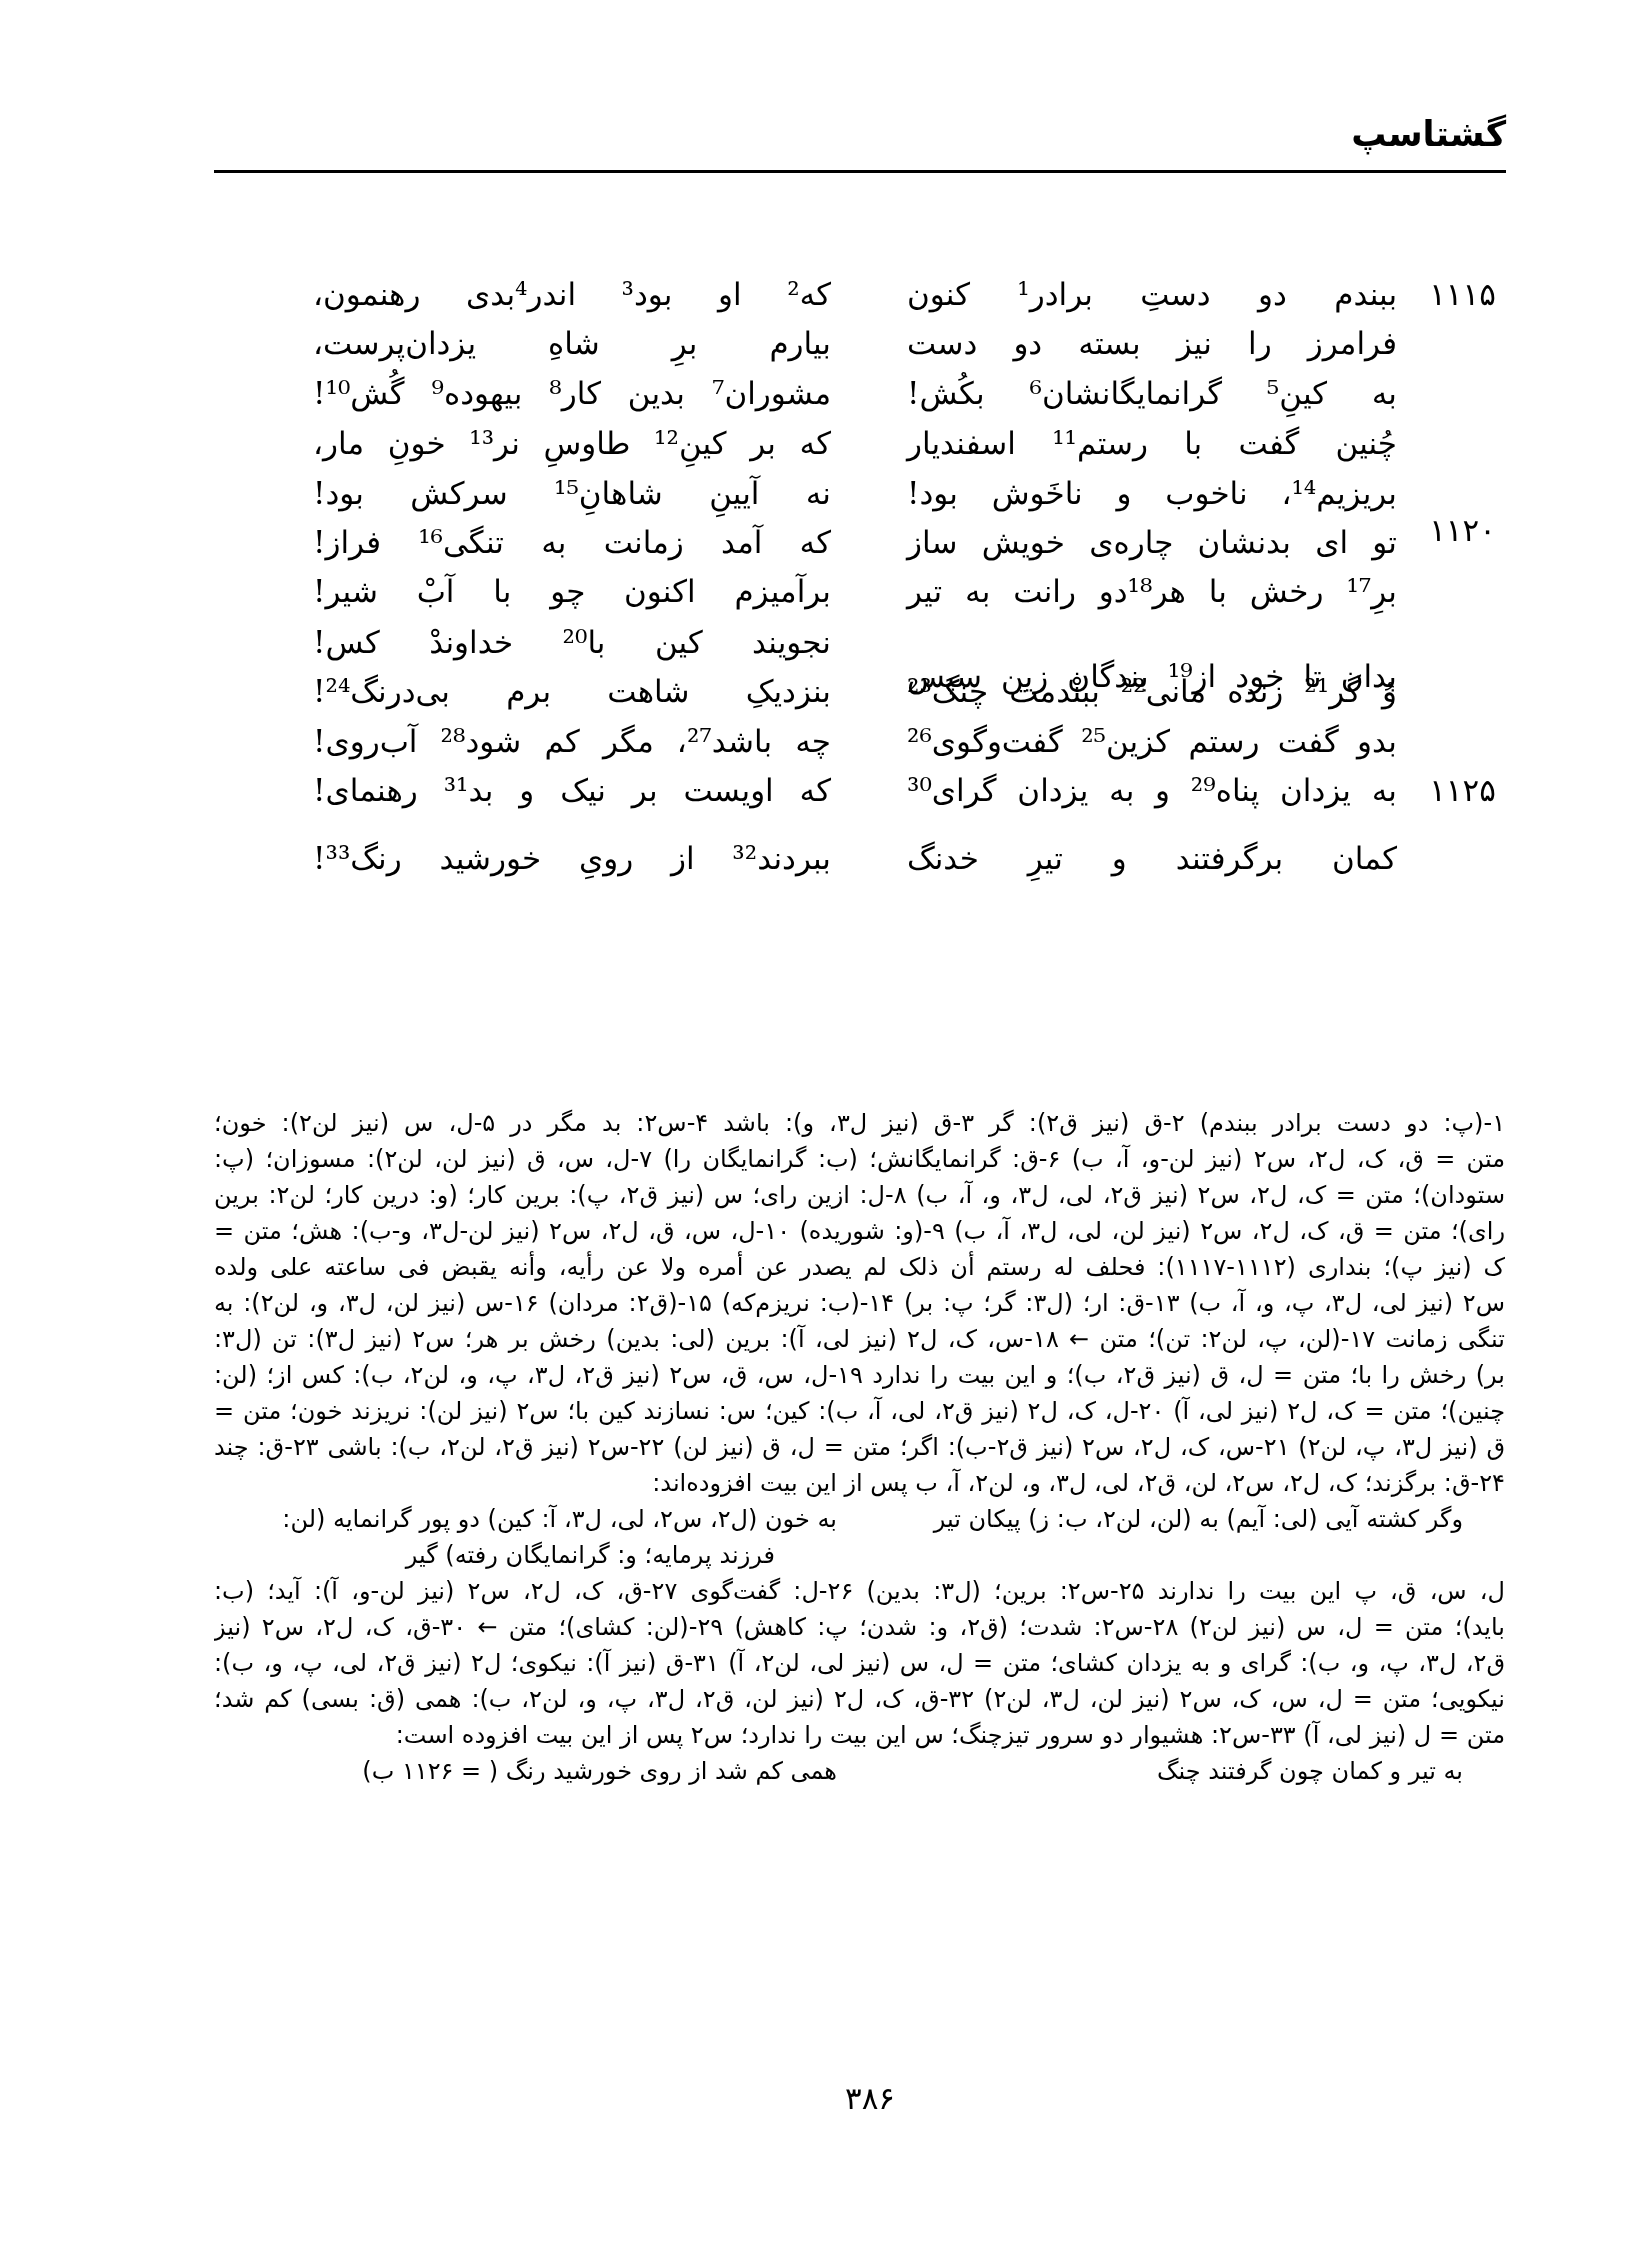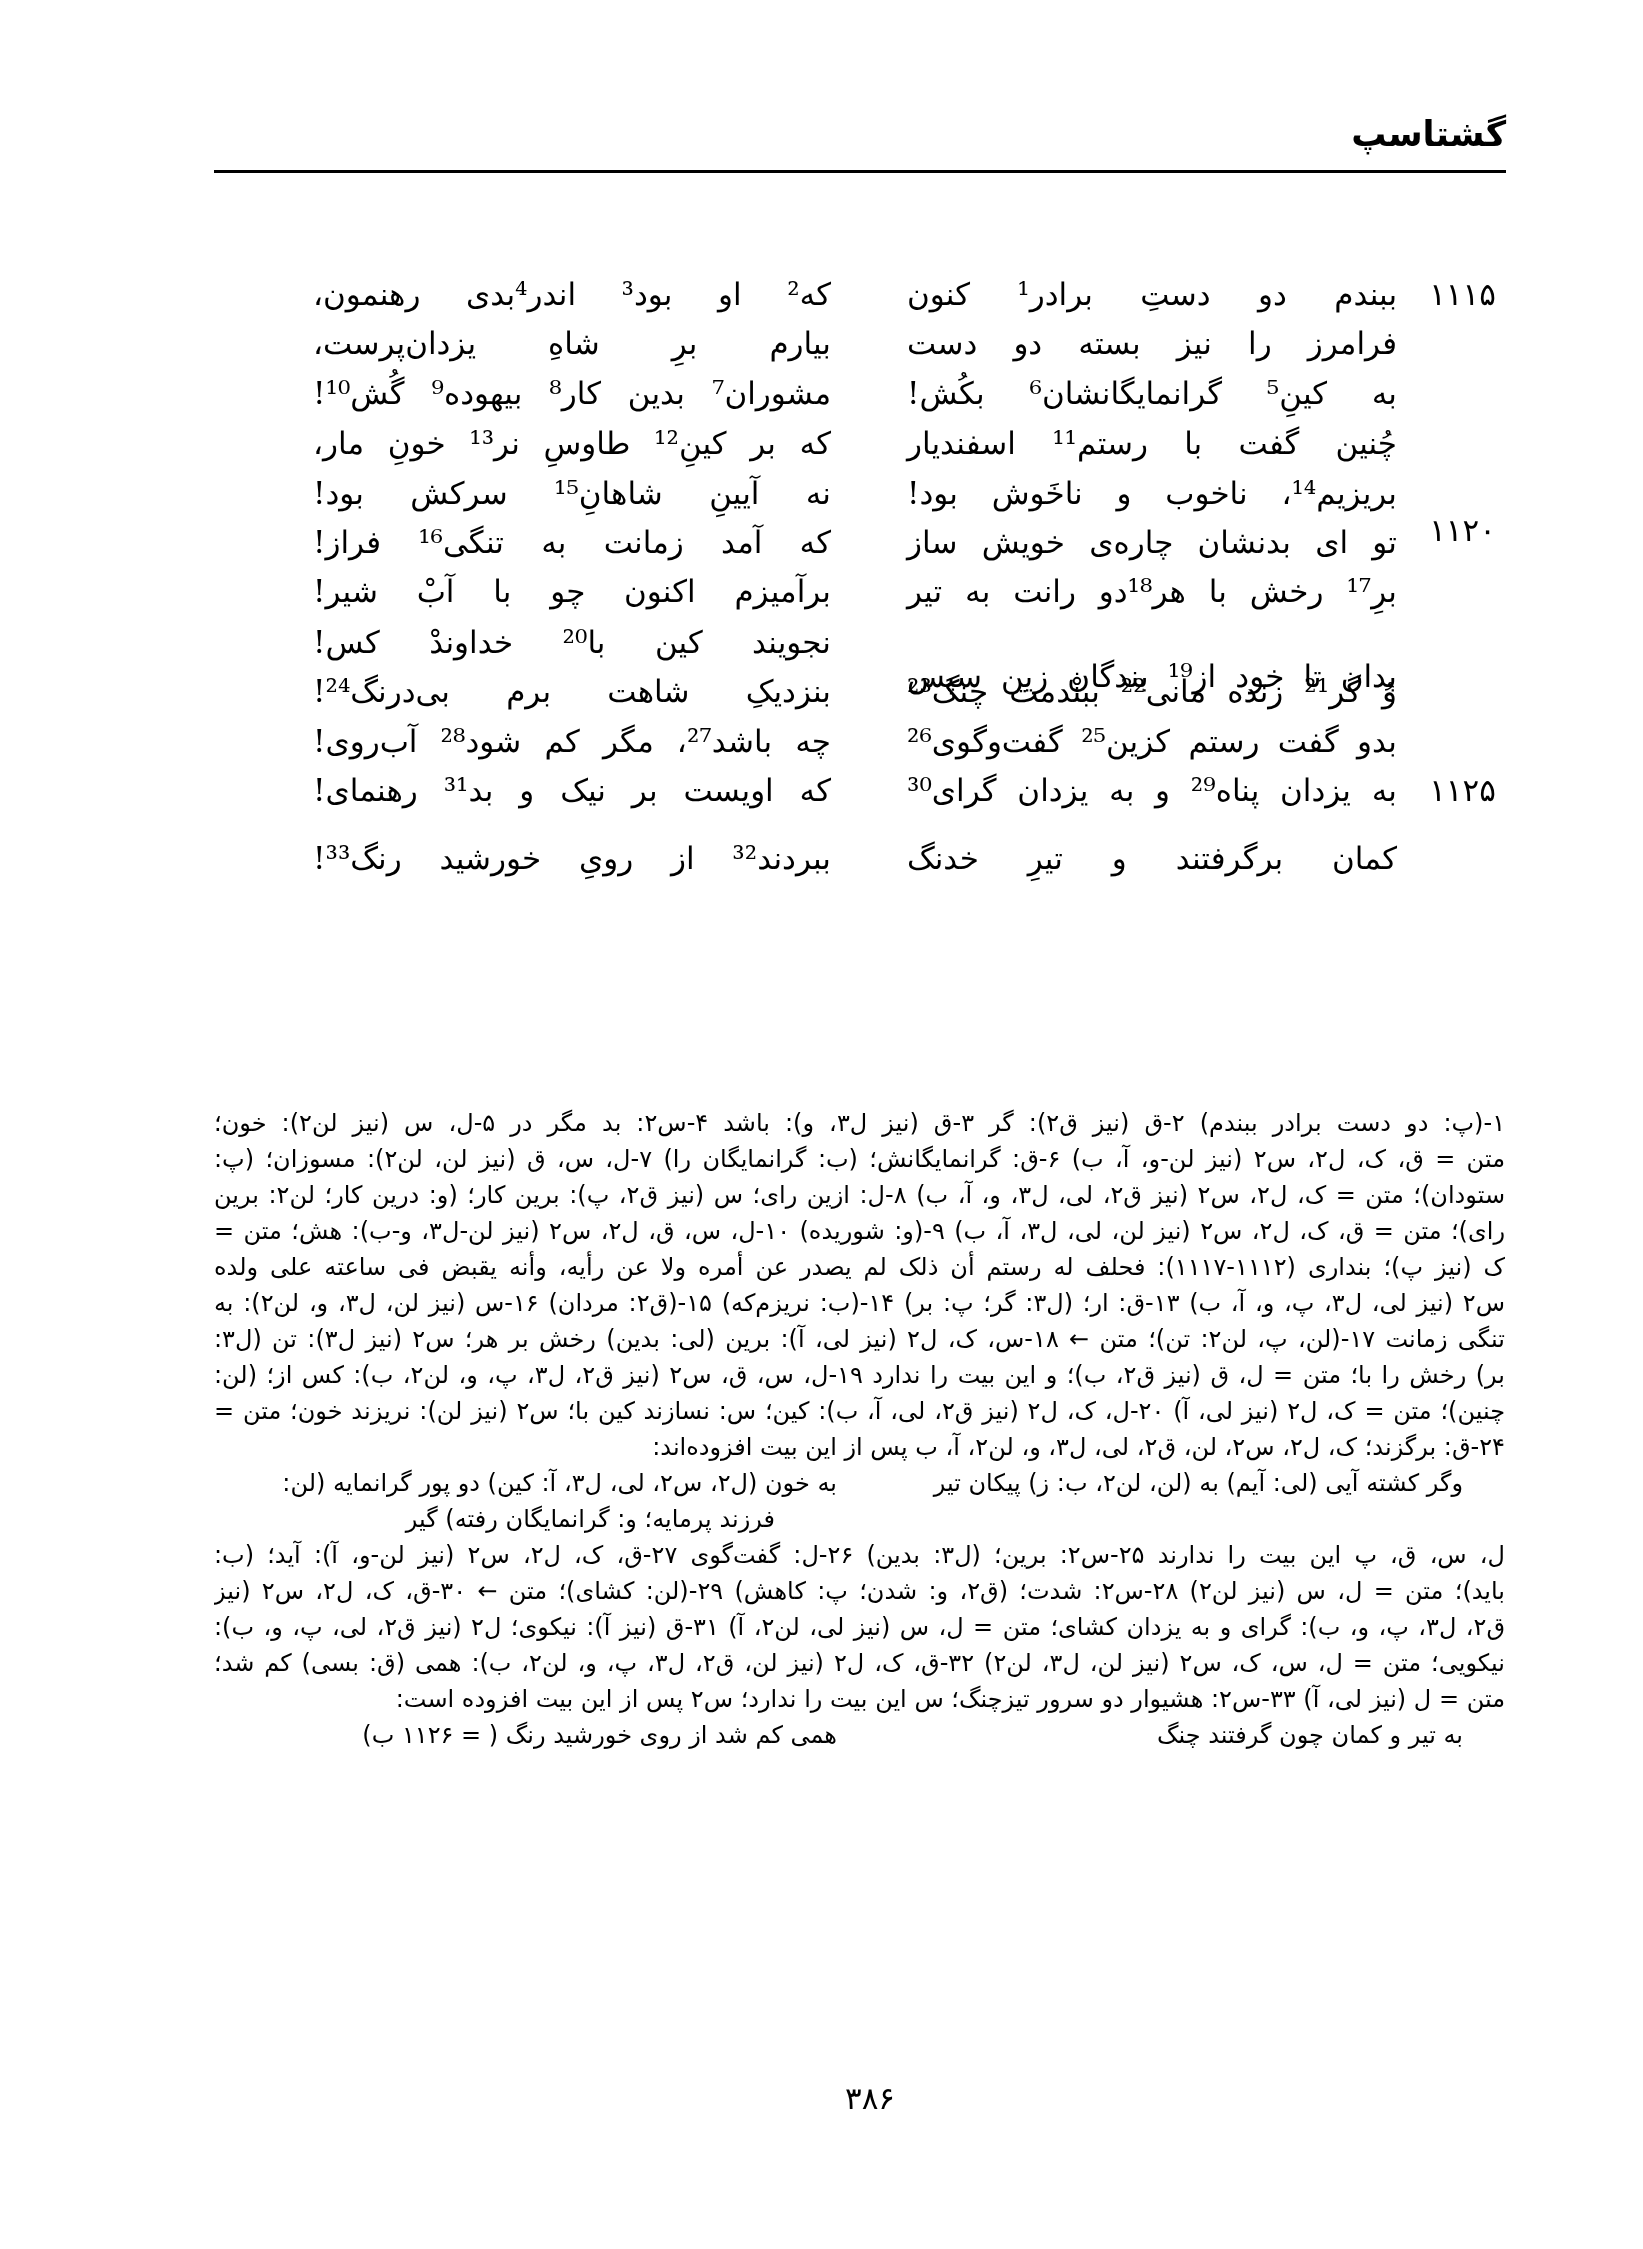--- a/index.html
+++ b/index.html
@@ -92,20 +92,21 @@
 <div class="footnotes">
   <span class="fn-line">۱-(پ: دو دست برادر ببندم) ۲-ق (نیز ق۲): گر ۳-ق (نیز ل۳، و): باشد ۴-س۲: بد مگر در ۵-ل، س (نیز لن۲): خون؛</span>
   <span class="fn-line">متن = ق، ک، ل۲، س۲ (نیز لن-و، آ، ب) ۶-ق: گرانمایگانش؛ (ب: گرانمایگان را) ۷-ل، س، ق (نیز لن، لن۲): مسوزان؛ (پ:</span>
   <span class="fn-line">ستودان)؛ متن = ک، ل۲، س۲ (نیز ق۲، لی، ل۳، و، آ، ب) ۸-ل: ازین رای؛ س (نیز ق۲، پ): برین کار؛ (و: درین کار؛ لن۲: برین</span>
   <span class="fn-line">رای)؛ متن = ق، ک، ل۲، س۲ (نیز لن، لی، ل۳، آ، ب) ۹-(و: شوریده) ۱۰-ل، س، ق، ل۲، س۲ (نیز لن-ل۳، و-ب): هش؛ متن =</span>
   <span class="fn-line">ک (نیز پ)؛ بنداری (۱۱۱۲-۱۱۱۷): فحلف له رستم أن ذلک لم یصدر عن أمره ولا عن رأیه، وأنه یقبض فی ساعته علی ولده</span>
   <span class="fn-line">س۲ (نیز لی، ل۳، پ، و، آ، ب) ۱۳-ق: ار؛ (ل۳: گر؛ پ: بر) ۱۴-(ب: نریزم‌که) ۱۵-(ق۲: مردان) ۱۶-س (نیز لن، ل۳، و، لن۲): به</span>
   <span class="fn-line">تنگی زمانت ۱۷-(لن، پ، لن۲: تن)؛ متن ← ۱۸-س، ک، ل۲ (نیز لی، آ): برین (لی: بدین) رخش بر هر؛ س۲ (نیز ل۳): تن (ل۳:</span>
   <span class="fn-line">بر) رخش را با؛ متن = ل، ق (نیز ق۲، ب)؛ و این بیت را ندارد ۱۹-ل، س، ق، س۲ (نیز ق۲، ل۳، پ، و، لن۲، ب): کس از؛ (لن:</span>
   <span class="fn-line">چنین)؛ متن = ک، ل۲ (نیز لی، آ) ۲۰-ل، ک، ل۲ (نیز ق۲، لی، آ، ب): کین؛ س: نسازند کین با؛ س۲ (نیز لن): نریزند خون؛ متن =</span>
+  <span class="fn-line">ق (نیز ل۳، پ، لن۲) ۲۱-س، ک، ل۲، س۲ (نیز ق۲-ب): اگر؛ متن = ل، ق (نیز لن) ۲۲-س۲ (نیز ق۲، لن۲، ب): باشی ۲۳-ق: چند</span>
   <span class="fn-line last">۲۴-ق: برگزند؛ ک، ل۲، س۲، لن، ق۲، لی، ل۳، و، لن۲، آ، ب پس از این بیت افزوده‌اند:</span>
 
   <div class="fn-verse">
     <span class="hem-r">وگر کشته آیی (لی: آیم) به (لن، لن۲، ب: ز) پیکان تیر</span>
     <span class="hem-l">به خون (ل۲، س۲، لی، ل۳، آ: کین) دو پور گرانمایه (لن:</span>
   </div>
   <span class="fn-line fn-indent">فرزند پرمایه؛ و: گرانمایگان رفته) گیر</span>
 
   <span class="fn-line">ل، س، ق، پ این بیت را ندارند ۲۵-س۲: برین؛ (ل۳: بدین) ۲۶-ل: گفت‌گوی ۲۷-ق، ک، ل۲، س۲ (نیز لن-و، آ): آید؛ (ب:</span>
   <span class="fn-line">باید)؛ متن = ل، س (نیز لن۲) ۲۸-س۲: شدت؛ (ق۲، و: شدن؛ پ: کاهش) ۲۹-(لن: کشای)؛ متن ← ۳۰-ق، ک، ل۲، س۲ (نیز</span>

